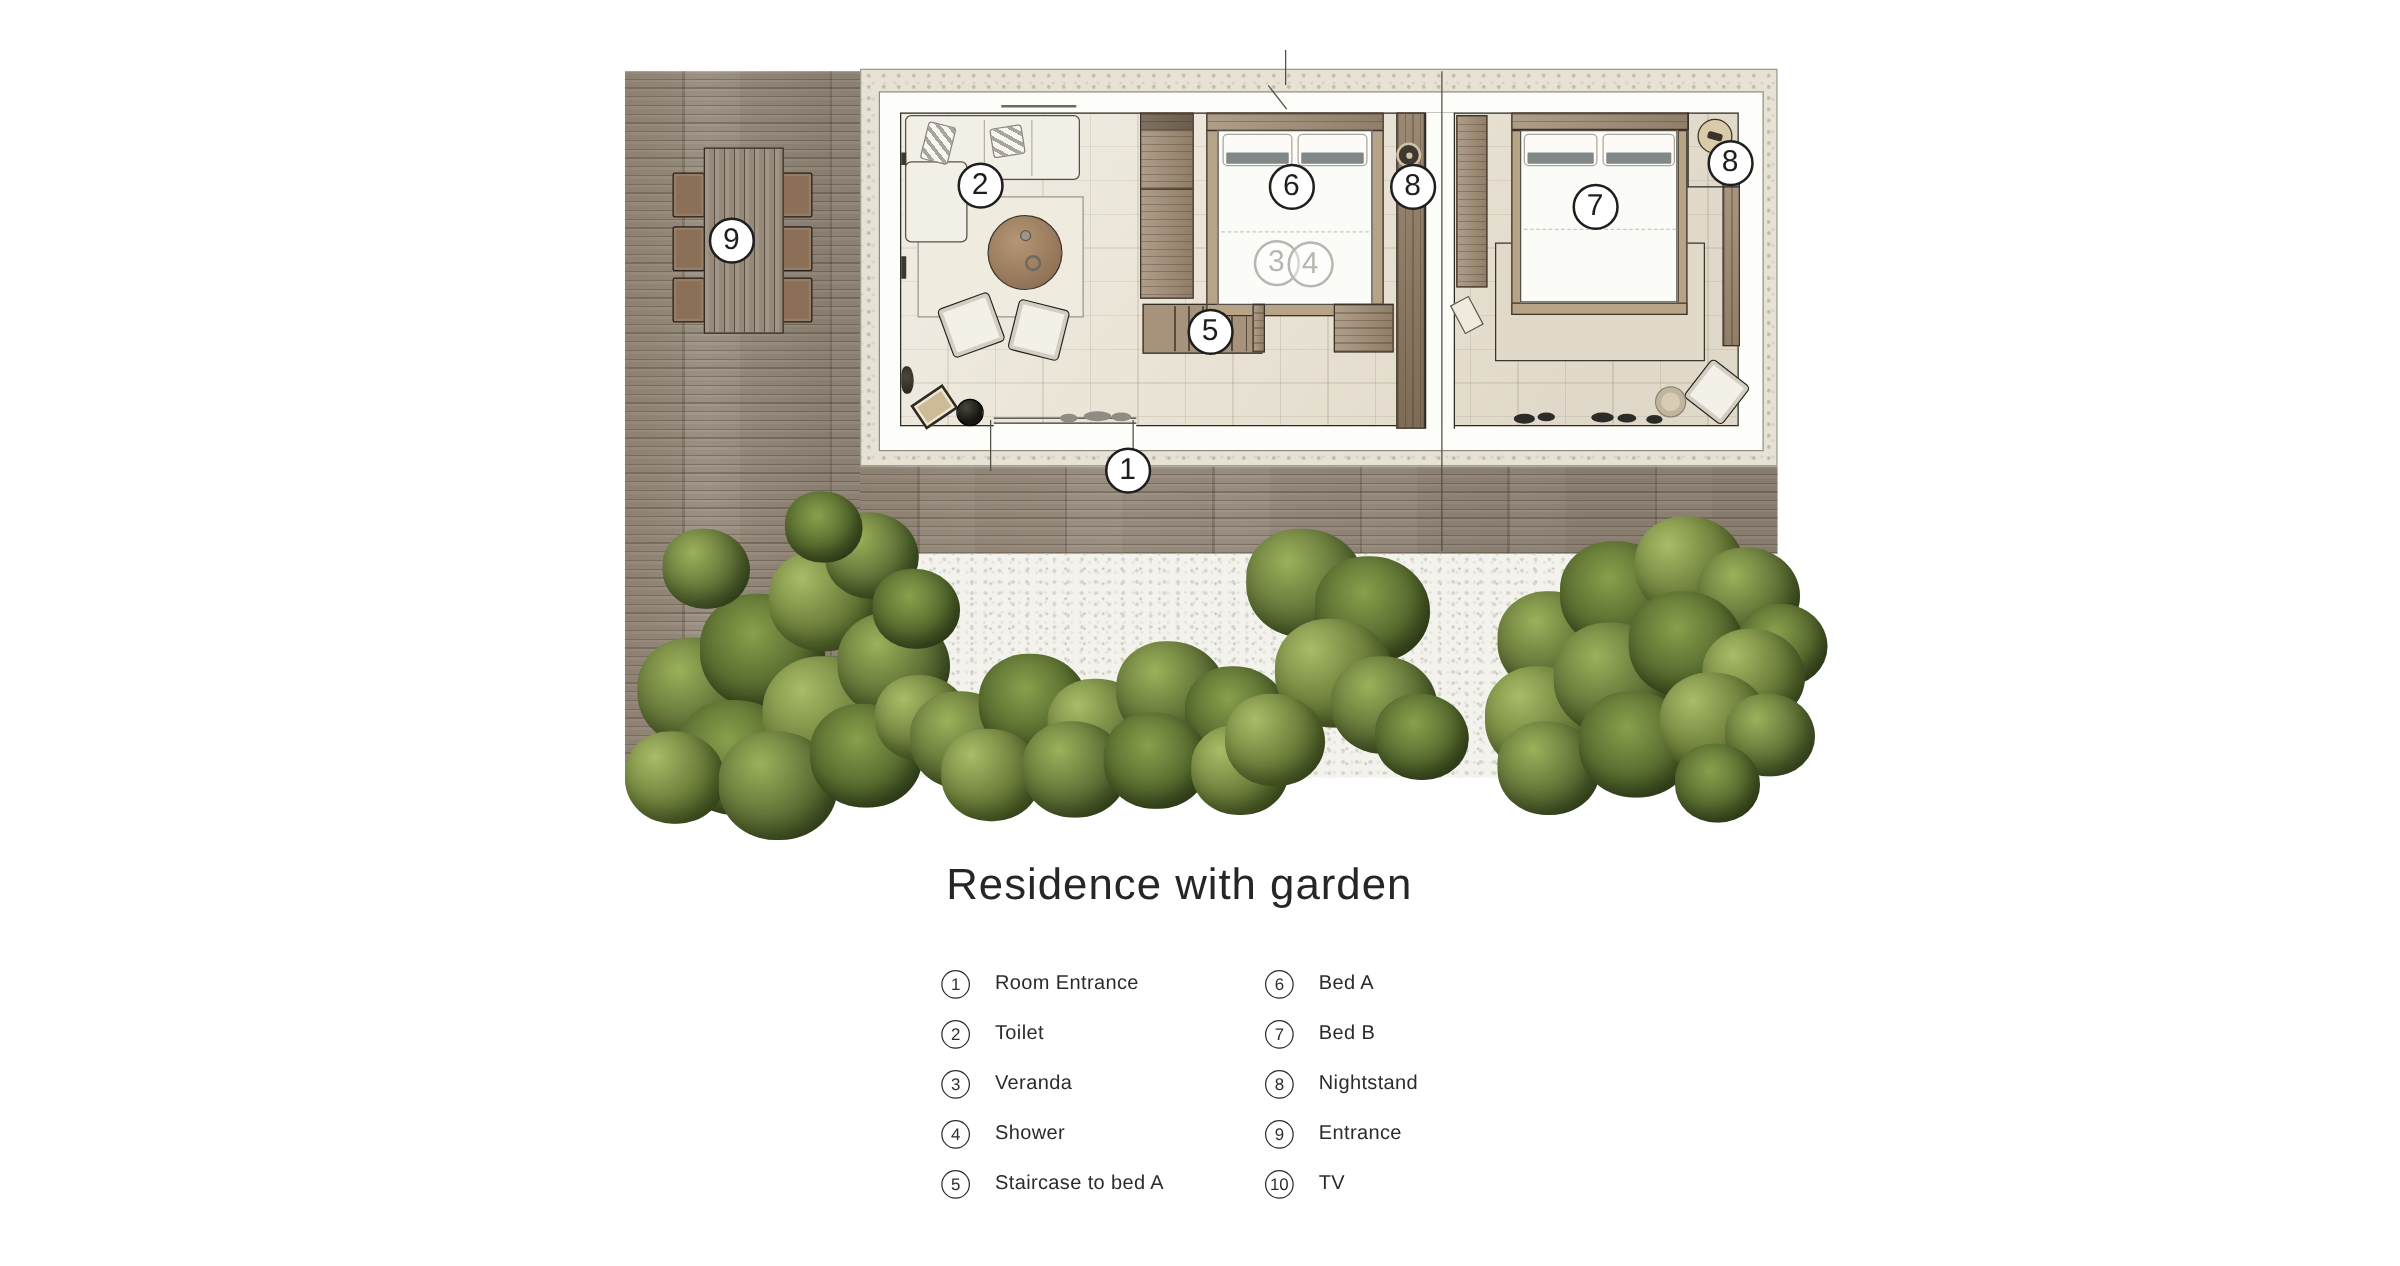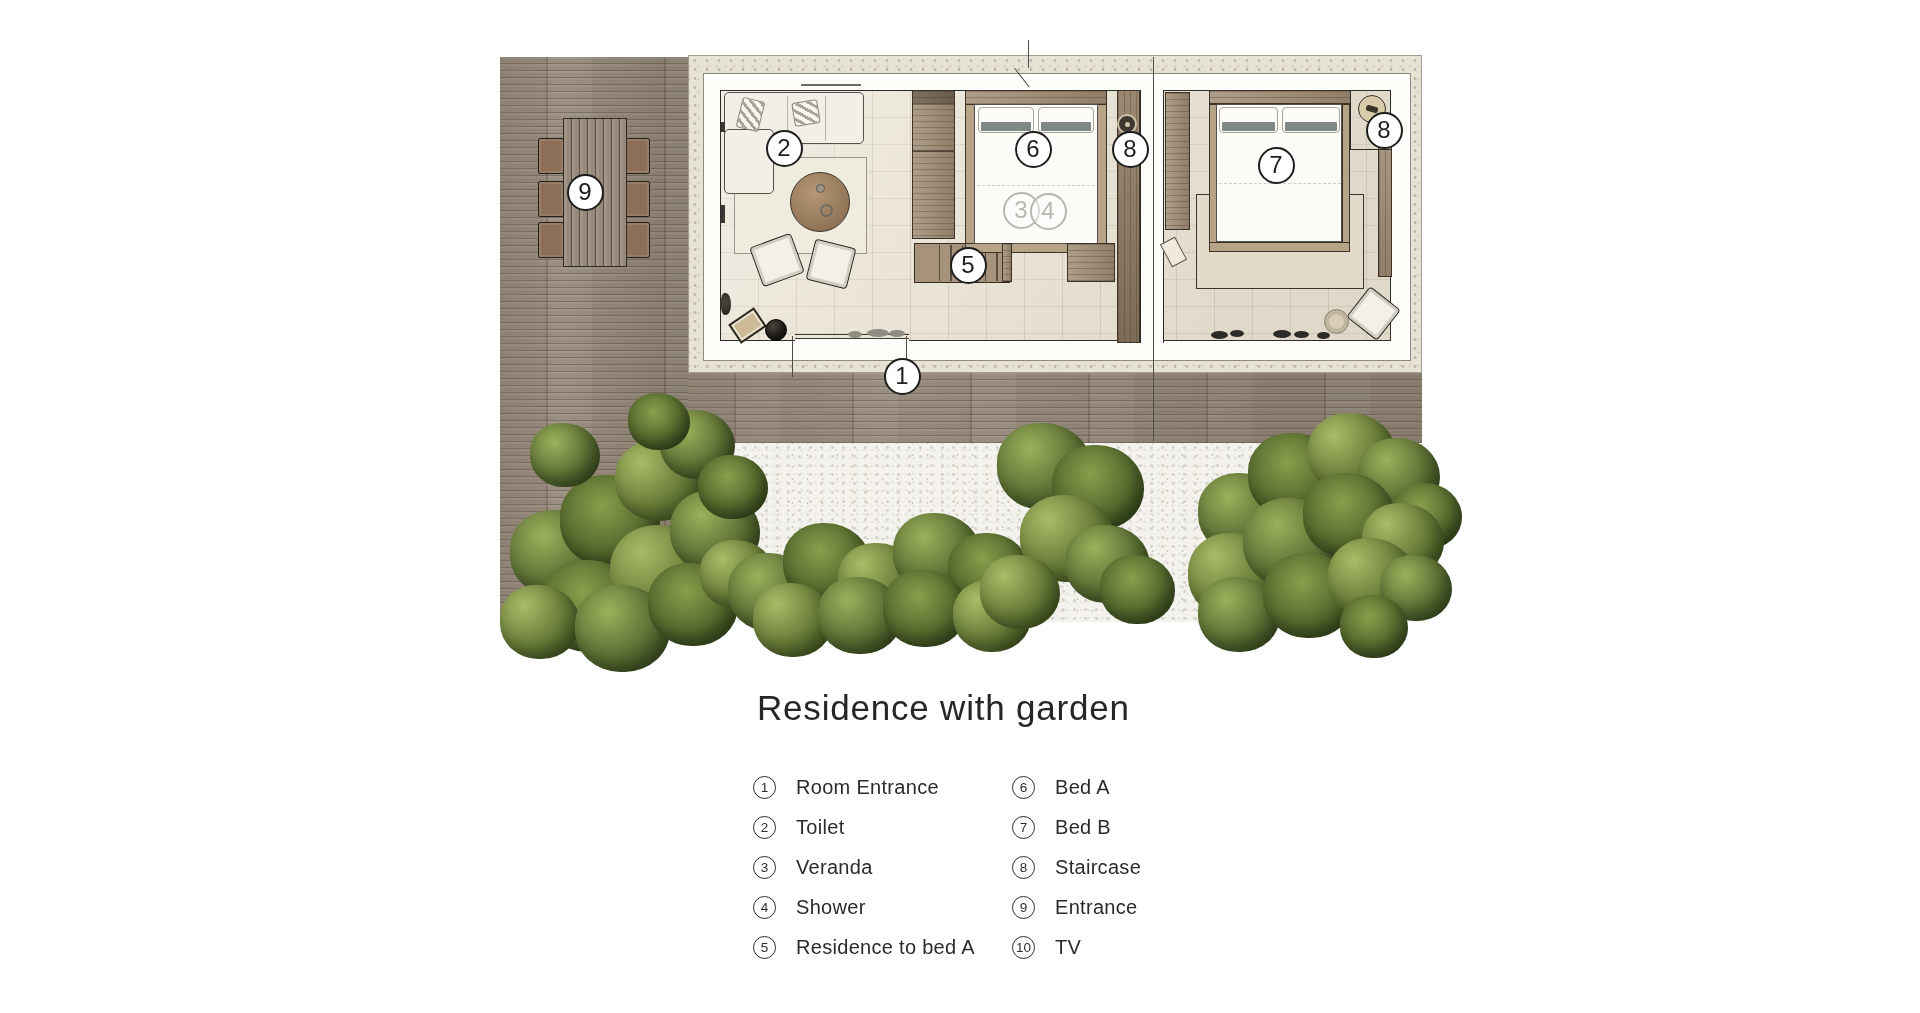--- a/index.html
+++ b/index.html
@@ -64,21 +64,21 @@
     box-shadow:inset -6px -8px 14px rgba(20,30,8,.35);}
 
   
   .title{position:absolute;left:757px;top:688px;margin:0;font-size:35px;font-weight:400;
     color:#262626;letter-spacing:.8px;}
   .legend{position:absolute;left:753px;top:767px;display:flex;}
   .legend-col:first-child{width:259px;}
   .legend-row{height:40px;display:flex;align-items:center;gap:20px;}
   .legend-circle{width:23px;height:23px;border:1.4px solid #2d2d2d;border-radius:50%;
     display:flex;align-items:center;justify-content:center;font-size:13.5px;box-sizing:border-box;flex:none;color:#2d2d2d;}
-  .legend-label{font-size:20px;color:#2b2b2b;letter-spacing:.3px;white-space:nowrap;}
+  .legend-label{font-size:16px;color:#2b2b2b;letter-spacing:.3px;white-space:nowrap;}
 </style>
 </head>
 <body>
 
 <div class="plan">
 
   <div class="abs deck" style="left:0;top:2px;width:217px;height:565px"></div>
 
   <div class="abs dchair" style="left:38px;top:83px;width:26px;height:36px"></div>
   <div class="abs dchair" style="left:38px;top:126px;width:26px;height:36px"></div>
@@ -263,35 +263,35 @@
       <div class="legend-row">
         <span class="legend-circle">3</span>
         <span class="legend-label">Veranda</span>
       </div>
       <div class="legend-row">
         <span class="legend-circle">4</span>
         <span class="legend-label">Shower</span>
       </div>
       <div class="legend-row">
         <span class="legend-circle">5</span>
-        <span class="legend-label">Residence to bed A</span>
+        <span class="legend-label">Staircase to bed A</span>
       </div>
     </div>
     <div class="legend-col">
       <div class="legend-row">
         <span class="legend-circle">6</span>
         <span class="legend-label">Bed A</span>
       </div>
       <div class="legend-row">
         <span class="legend-circle">7</span>
         <span class="legend-label">Bed B</span>
       </div>
       <div class="legend-row">
         <span class="legend-circle">8</span>
-        <span class="legend-label">Staircase</span>
+        <span class="legend-label">Nightstand</span>
       </div>
       <div class="legend-row">
         <span class="legend-circle">9</span>
         <span class="legend-label">Entrance</span>
       </div>
       <div class="legend-row">
         <span class="legend-circle">10</span>
         <span class="legend-label">TV</span>
       </div>
     </div>

